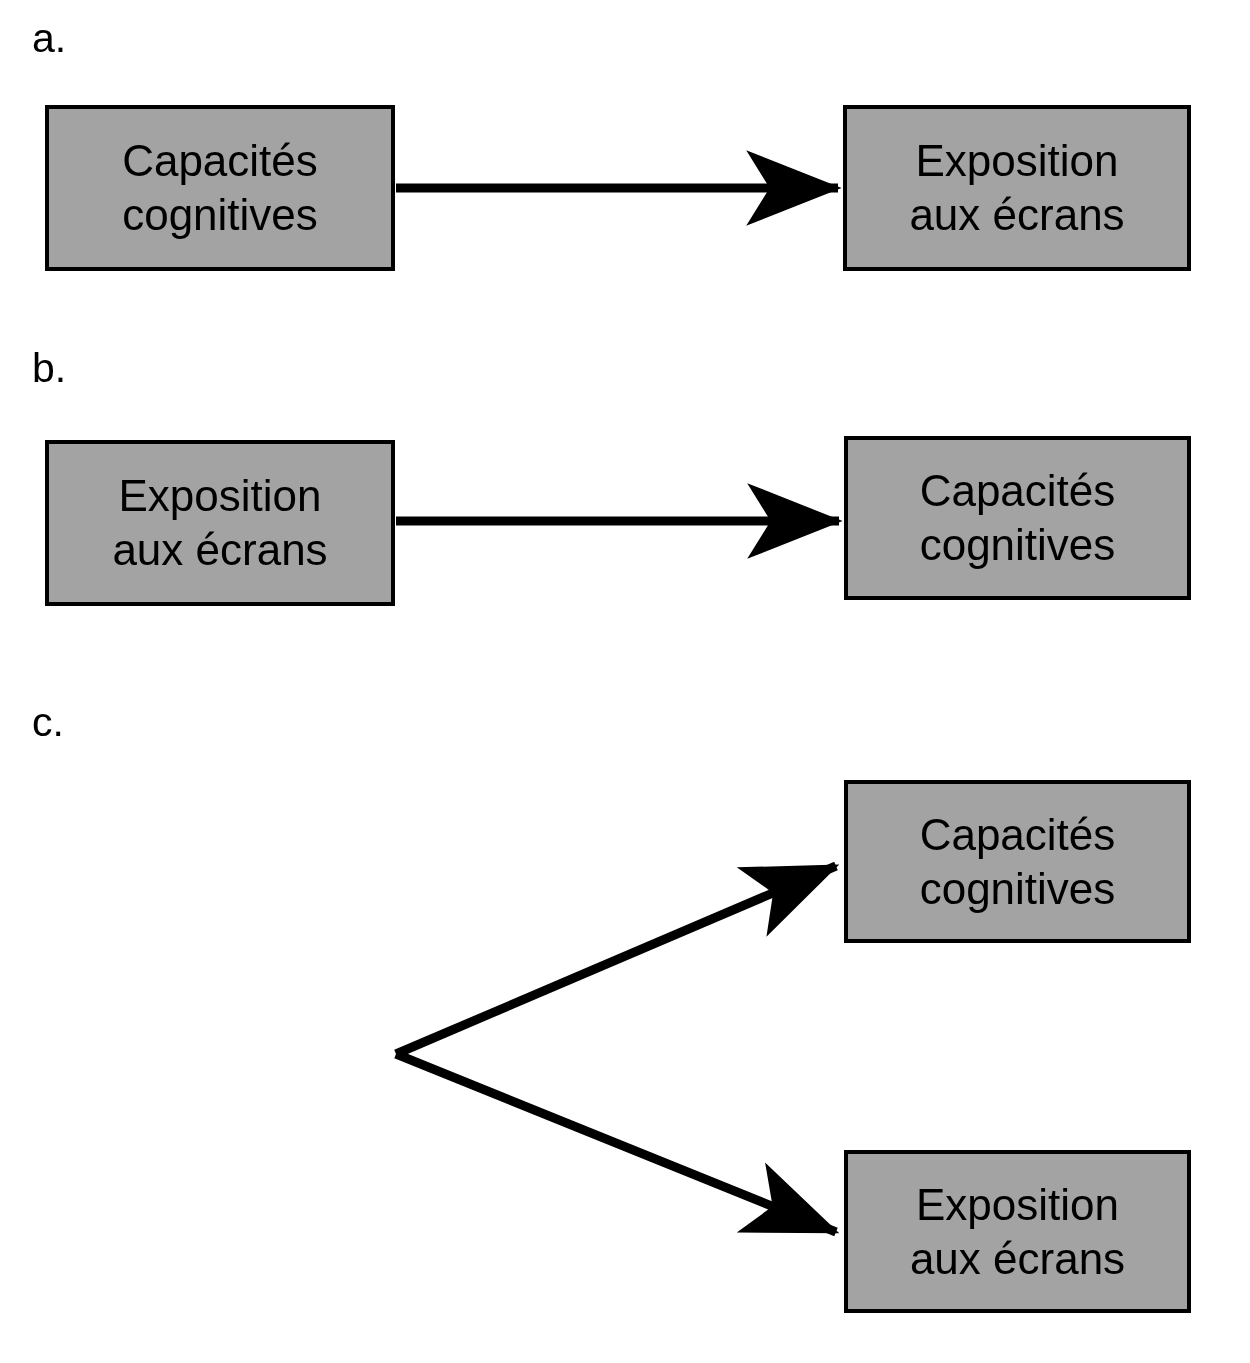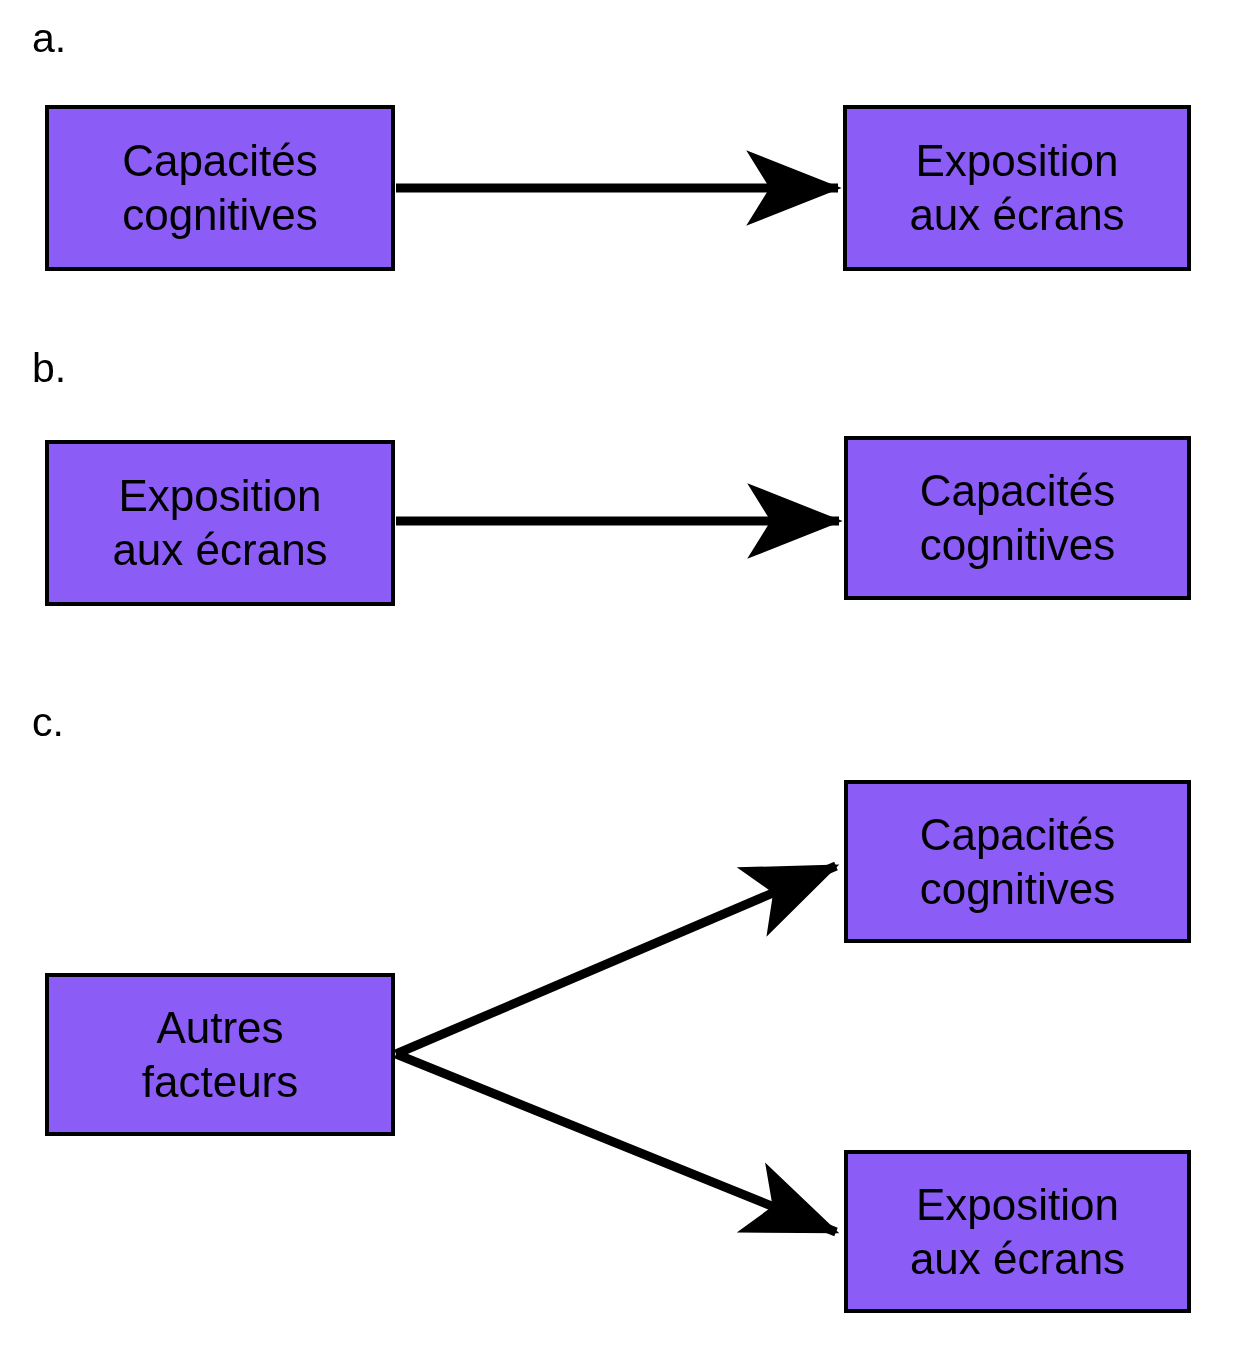--- a/index.html
+++ b/index.html
@@ -20,21 +20,21 @@
     font-size: 41px;
     line-height: 1;
     color: #000000;
     font-family: "Liberation Sans", sans-serif;
     letter-spacing: 0px;
   }
   .node-box {
     position: absolute;
     box-sizing: border-box;
     border: 4px solid #000000;
-    background: #8b5cf6;
+    background: #a3a3a3;
     display: flex;
     align-items: center;
     justify-content: center;
     text-align: center;
   }
   .node-label {
     font-size: 44px;
     line-height: 1.22;
     color: #000000;
     font-family: "Liberation Sans", sans-serif;
@@ -95,23 +95,19 @@
 cognitives</span>
   </div>
 
   <div class="panel-label" style="left:32px; top:702px;">c.</div>
 
   <div class="node-box" style="left:844px; top:780px; width:347px; height:163px;">
     <span class="node-label">Capacités
 cognitives</span>
   </div>
 
-  <div class="node-box" style="left:45px; top:973px; width:350px; height:163px;">
-    <span class="node-label">Autres
-facteurs</span>
-  </div>
 
   <div class="node-box" style="left:844px; top:1150px; width:347px; height:163px;">
     <span class="node-label">Exposition
 aux écrans</span>
   </div>
 
 </div>
 
 </body></html>

